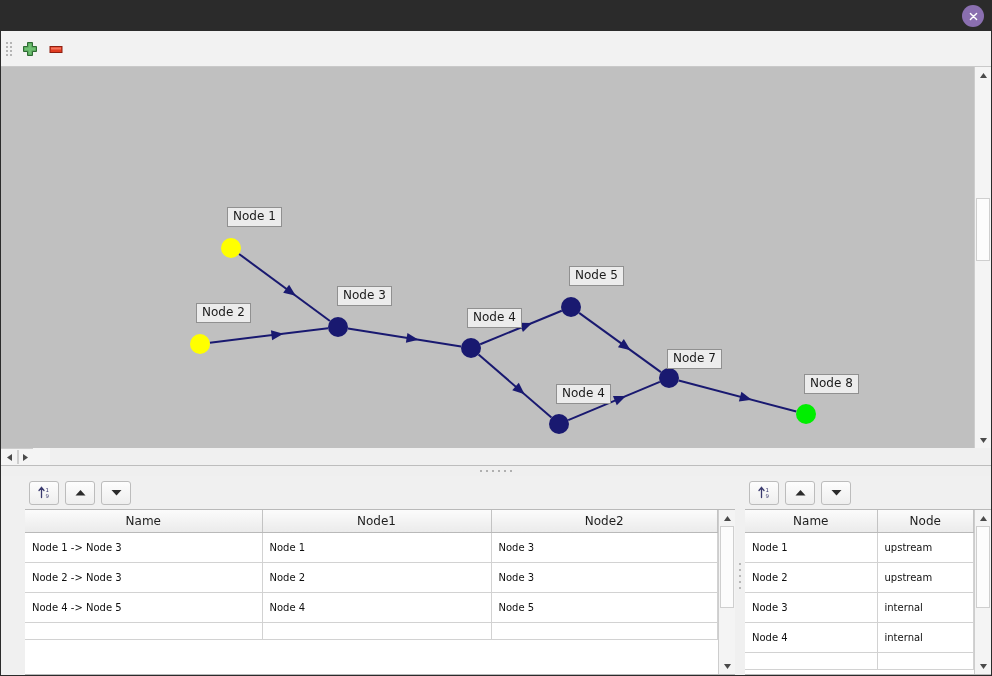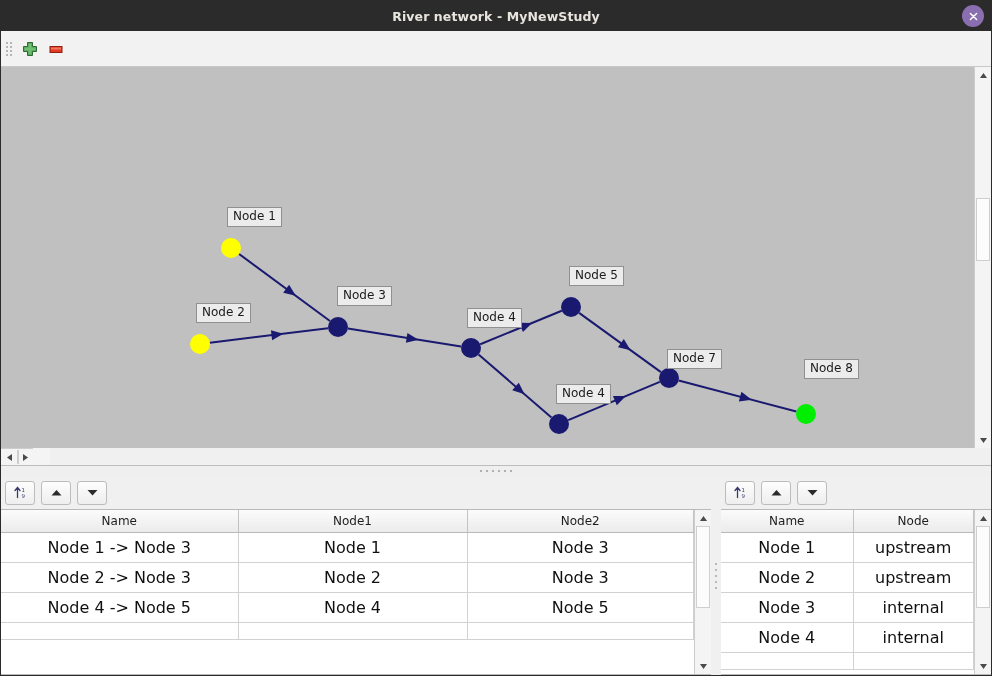--- a/index.html
+++ b/index.html
@@ -202,20 +202,21 @@
     display: block;
   }
 
   
   .bottom {
     flex: 1 1 auto;
     display: flex;
     flex-direction: row;
     min-height: 0;
     background: #f0f0f0;
+    padding-left: 24px;
   }
   .panel {
     display: flex;
     flex-direction: column;
     min-width: 0;
     box-sizing: border-box;
   }
   .panel-left  { flex: 0 0 710px; width: 710px; }
   .vsplitter {
     flex: 0 0 10px;
@@ -289,37 +290,36 @@
     height: 22px;
     color: #1d1d1d;
     text-align: center;
     padding: 0;
   }
   table.grid td {
     border-right: 1px solid #d2d2d2;
     border-bottom: 1px solid #d2d2d2;
     height: 29px;
     padding: 0 7px;
-    font-size: 16px;
+    font-size: 10px;
     color: #101010;
     background: #ffffff;
-    text-align: center;
+    text-align: left;
     white-space: nowrap;
     overflow: hidden;
     text-overflow: ellipsis;
   }
   table.grid tr.empty td { height: 16px; }
 </style>
 </head>
 <body>
 
 <div class="window">
 
   <div class="titlebar">
-    <span class="titlebar-text">River network - MyNewStudy</span>
     <div class="close-btn">
       <svg width="11" height="11" viewBox="0 0 11 11">
         <path d="M2.4 2.4 L8.6 8.6 M8.6 2.4 L2.4 8.6" stroke="#ffffff" stroke-width="1.4" stroke-linecap="round"></path>
       </svg>
     </div>
   </div>
 
   <div class="toolbar">
     <div class="grip">
       <i></i>
@@ -384,21 +384,21 @@
             </g>
         </svg>
         <div id="labels-layer">
             <div class="node-label" style="left: 226px; top: 140px;">Node 1</div>
             <div class="node-label" style="left: 195px; top: 236px;">Node 2</div>
             <div class="node-label" style="left: 336px; top: 219px;">Node 3</div>
             <div class="node-label" style="left: 466px; top: 241px;">Node 4</div>
             <div class="node-label" style="left: 568px; top: 199px;">Node 5</div>
             <div class="node-label" style="left: 555px; top: 317px;">Node 4</div>
             <div class="node-label" style="left: 666px; top: 271px; margin-top: 11px;">Node 7</div>
-            <div class="node-label" style="left: 803px; top: 292px;">Node 8</div>
+            <div class="node-label" style="left: 803px; top: 307px;">Node 8</div>
           </div>
       </div>
       <div class="vscroll">
         <div class="sb-btn">
           <svg width="9" height="7" viewBox="0 0 9 7">
               <path d="M4.5 1 L8 6 L1 6 z" fill="#4a4a4a"></path>
             </svg>
         </div>
         <div class="sb-track">
           <div class="sb-thumb-v" style="top:33%;height:18%;"></div>

